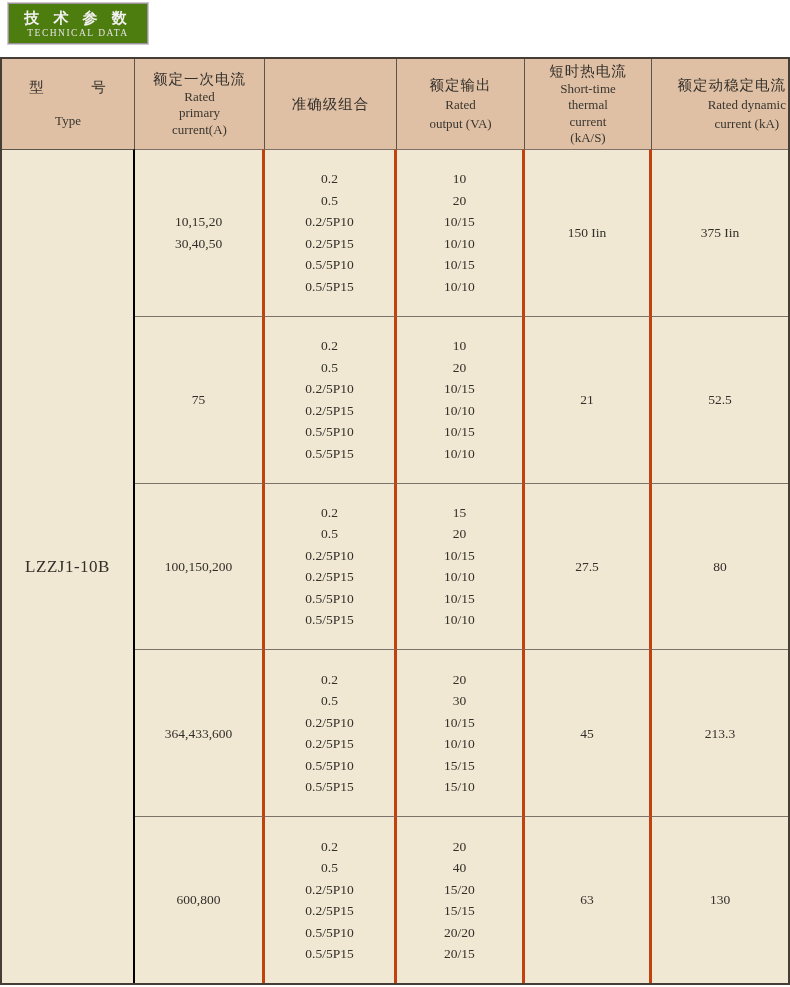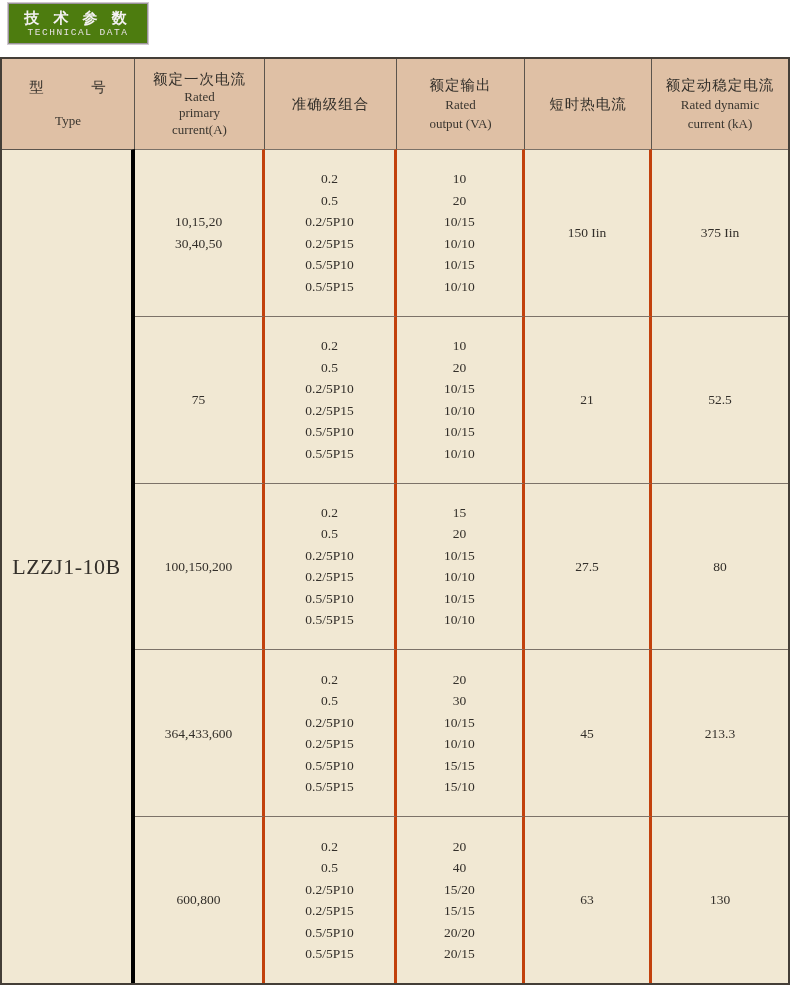--- a/index.html
+++ b/index.html
@@ -30,21 +30,21 @@
   }
   .badge-zh {
     font-family: "Liberation Sans", "DejaVu Sans", sans-serif;
     font-size: 15px;
     font-weight: bold;
     letter-spacing: 5px;
     line-height: 18px;
     white-space: nowrap;
   }
   .badge-en {
-    font-family: Liberation Mono, monospace;
+    font-family: Liberation Serif, serif;
     font-size: 9.5px;
     letter-spacing: 1.5px;
     line-height: 12px;
     color: #e8e3e6;
     white-space: nowrap;
   }
 
   
   .table {
     position: absolute;
@@ -63,21 +63,21 @@
   .th {
     background: #dfc0a5;
     border-right: 1px solid #5c554d;
     display: flex;
     flex-direction: column;
     justify-content: center;
     align-items: center;
     text-align: center;
     padding: 4px 2px;
   }
-  .th:last-child { border-right: none; }
+  .th:last-child { border-right: none; align-items: flex-end; }
   .th-zh { font-size: 14.5px; line-height: 19px; letter-spacing: 1px; white-space: pre-line; }
   .th-en { font-size: 13px; line-height: 16.5px; white-space: pre-line; color: #3a352f; }
   .th-type .th-en { margin-top: 16px; }
   .th-wide .th-en { line-height: 19px; }
 
   .cell {
     border-right: 3px solid #c2410c;
     border-top: 1px solid #7c7268;
     display: flex;
     flex-direction: column;
@@ -86,26 +86,26 @@
     text-align: center;
     white-space: pre-line;
     font-size: 13.5px;
     line-height: 21.5px;
   }
   .cell:last-child, .no-right { border-right: none; }
 
   .type-cell {
     grid-row: 2 / 7;
     grid-column: 1;
-    border-right: 4px solid #000000;
+    border-right: 2px solid #000000;
     border-top: 1px solid #5c554d;
     display: flex;
     justify-content: center;
     align-items: center;
-    font-size: 22px;
+    font-size: 17px;
     letter-spacing: 0.5px;
   }
   .thermal-cell, .dynamic-cell { font-size: 13.5px; }
 </style>
 </head>
 <body>
 
 <div class="badge">
   <div class="badge-zh">技 术 参 数</div>
   <div class="badge-en">TECHNICAL DATA</div>
@@ -127,20 +127,24 @@
     <div class="th">
       <div class="th-zh">准确级组合</div>
     </div>
     <div class="th th-wide">
       <div class="th-zh">额定输出</div>
       <div class="th-en">Rated
 output (VA)</div>
     </div>
     <div class="th">
       <div class="th-zh">短时热电流</div>
+      <div class="th-en">Short-time
+thermal
+current
+(kA/S)</div>
     </div>
     <div class="th th-wide">
       <div class="th-zh">额定动稳定电流</div>
       <div class="th-en">Rated dynamic
 current (kA)</div>
     </div>
   </div>
 
   <div class="type-cell">LZZJ1-10B</div>
 

